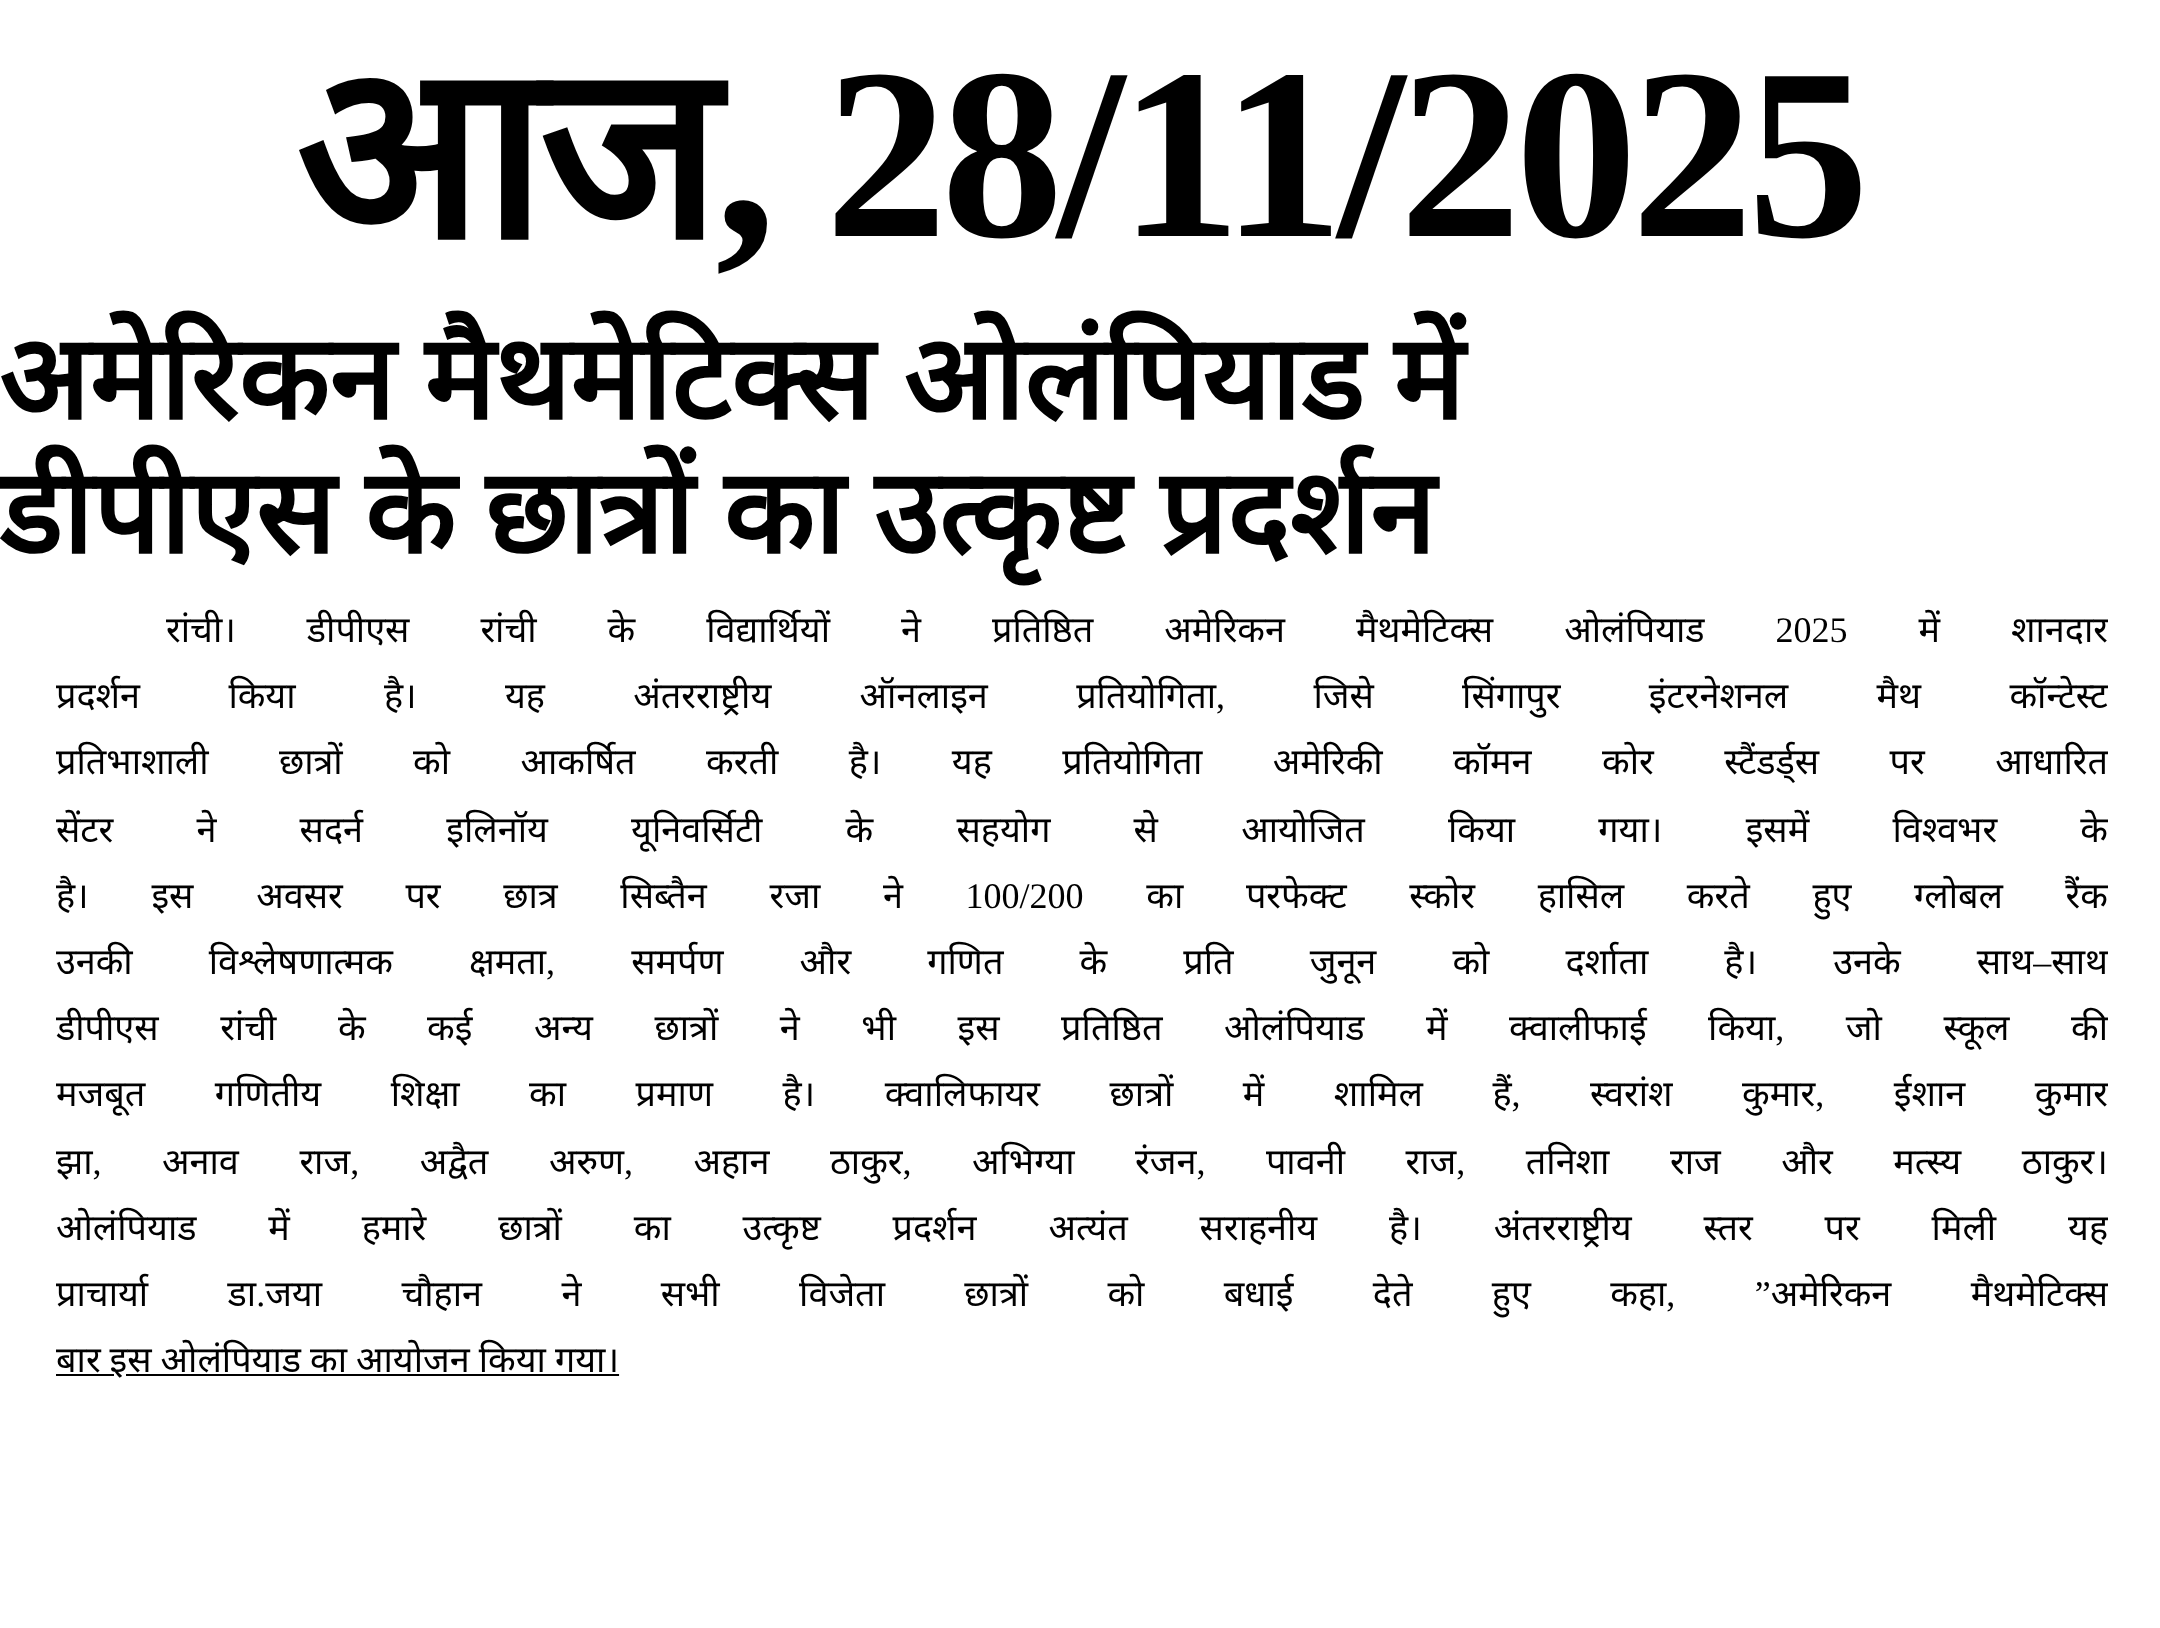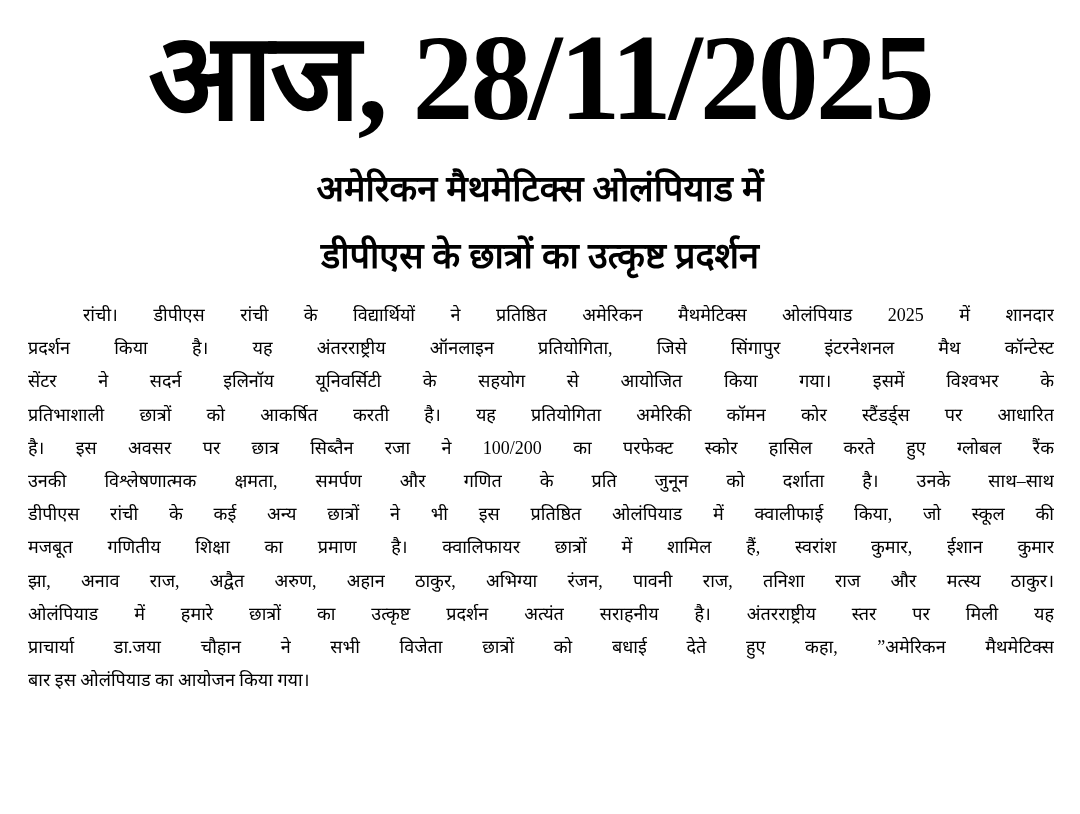--- a/index.html
+++ b/index.html
@@ -23,23 +23,23 @@
     align-items: center;
     justify-content: center;
     font-family: "Liberation Serif", "DejaVu Serif", serif;
     font-weight: 700;
     font-size: 122px;
     letter-spacing: -3px;
     line-height: 1;
     white-space: nowrap;
   }
   .headline {
-    text-align: center;
+    text-align: left;
     font-weight: 700;
-    font-size: 36px;
+    font-size: 59px;
     line-height: 67px;
     letter-spacing: 0px;
     margin-top: 2px;
   }
   .article-body {
     margin-top: 9px;
     padding: 0 26px 0 28px;
     font-size: 18px;
     line-height: 33.2px;
     font-weight: 400;
@@ -50,39 +50,40 @@
     white-space: normal;
     height: 33.2px;
     overflow: hidden;
   }
   .body-line.first {
     text-indent: 55px;
   }
   .body-line.last {
     text-align: right;
     text-align-last: left;
+    text-decoration: underline;
   }
 </style>
 </head>
 <body>
 
 <div class="clipping">
 
   <div class="date-line">आज, 28/11/2025</div>
 
   <div class="headline">
     <div>अमेरिकन मैथमेटिक्स ओलंपियाड में</div>
     <div>डीपीएस के छात्रों का उत्कृष्ट प्रदर्शन</div>
   </div>
 
   <div class="article-body">
     <div class="body-line first">रांची। डीपीएस रांची के विद्यार्थियों ने प्रतिष्ठित अमेरिकन मैथमेटिक्स ओलंपियाड 2025 में शानदार</div>
     <div class="body-line">प्रदर्शन किया है। यह अंतरराष्ट्रीय ऑनलाइन प्रतियोगिता, जिसे सिंगापुर इंटरनेशनल मैथ कॉन्टेस्ट</div>
+    <div class="body-line">प्रतिभाशाली छात्रों को आकर्षित करती है। यह प्रतियोगिता अमेरिकी कॉमन कोर स्टैंडर्ड्स पर आधारित</div>
     <div class="body-line">सेंटर  ने सदर्न इलिनॉय यूनिवर्सिटी के सहयोग से आयोजित किया गया। इसमें विश्वभर के</div>
-    <div class="body-line">प्रतिभाशाली छात्रों को आकर्षित करती है। यह प्रतियोगिता अमेरिकी कॉमन कोर स्टैंडर्ड्स पर आधारित</div>
     <div class="body-line">है। इस अवसर पर छात्र सिब्तैन रजा ने 100/200 का परफेक्ट स्कोर हासिल करते हुए ग्लोबल रैंक</div>
     <div class="body-line">उनकी विश्लेषणात्मक क्षमता, समर्पण और गणित के प्रति जुनून को दर्शाता है। उनके साथ–साथ</div>
     <div class="body-line">डीपीएस रांची के कई अन्य छात्रों ने भी इस प्रतिष्ठित ओलंपियाड में क्वालीफाई किया, जो स्कूल की</div>
     <div class="body-line">मजबूत गणितीय शिक्षा का प्रमाण है। क्वालिफायर छात्रों में शामिल हैं, स्वरांश कुमार, ईशान कुमार</div>
     <div class="body-line">झा, अनाव राज, अद्वैत अरुण, अहान ठाकुर, अभिग्या रंजन, पावनी राज, तनिशा राज और मत्स्य ठाकुर।</div>
     <div class="body-line">ओलंपियाड में हमारे छात्रों का उत्कृष्ट प्रदर्शन अत्यंत सराहनीय है। अंतरराष्ट्रीय स्तर पर मिली यह</div>
     <div class="body-line">प्राचार्या डा.जया चौहान ने सभी विजेता छात्रों को बधाई देते हुए कहा, ”अमेरिकन मैथमेटिक्स</div>
     <div class="body-line last">बार इस ओलंपियाड का आयोजन किया गया।</div>
   </div>
 

